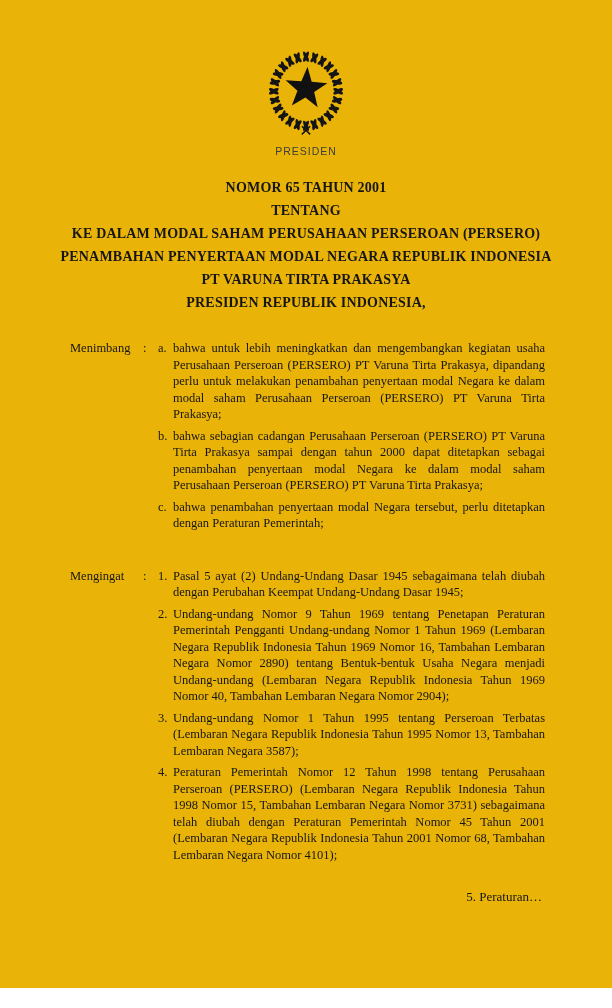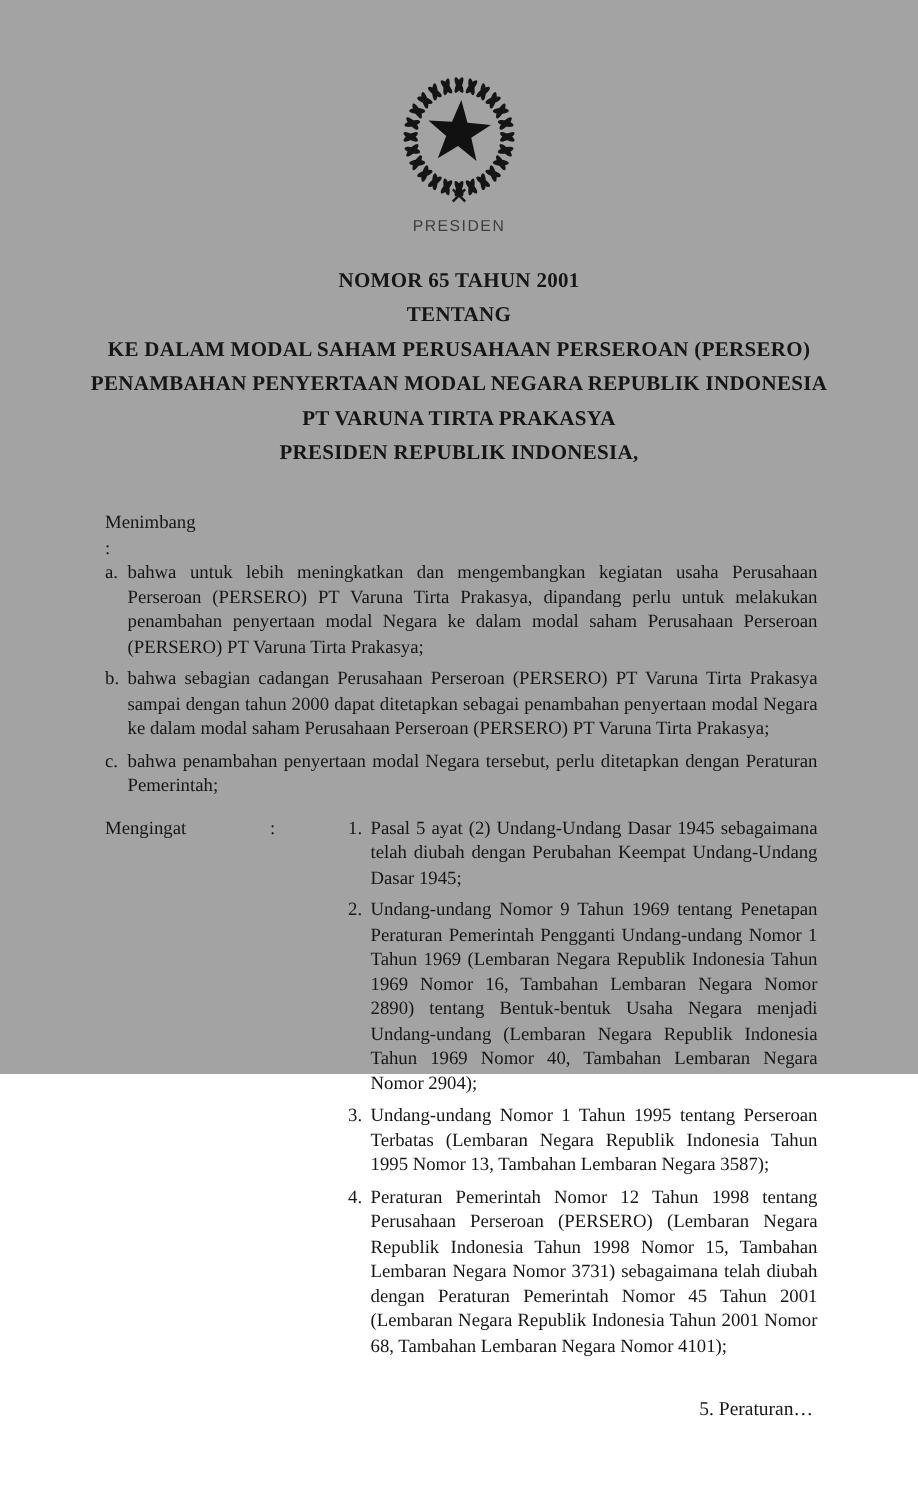--- a/index.html
+++ b/index.html
@@ -10,23 +10,23 @@
   body {
     width: 612px;
     height: 1008px;
     font-family: "Liberation Serif", serif;
     color: #161616;
     position: relative;
     overflow: hidden;
   }
   .page {
     width: 612px;
-    height: 716px;
+    height: 988px;
     box-sizing: border-box;
-    background: #a3a3a3;
+    background: #eab308;
   }
   
   .letterhead {
     padding-top: 46px;
     text-align: center;
   }
   .seal {
     display: block;
     margin: 0 auto;
   }
@@ -55,22 +55,22 @@
     letter-spacing: 0.2px;
   }
   
   .clause {
     display: flex;
     align-items: flex-start;
     padding: 0 67px 0 70px;
     font-size: 12.5px;
     line-height: 16.5px;
   }
-  .clause.considering { margin-top: 29px; flex-direction: column; }
-  .clause.recalling   { margin-top: 12px; gap: 37px; }
+  .clause.considering { margin-top: 29px; }
+  .clause.recalling   { margin-top: 36px; }
   .clause .label {
     width: 73px;
     flex: none;
   }
   .clause .colon {
     width: 15px;
     flex: none;
   }
   .clause .items {
     flex: 1;

